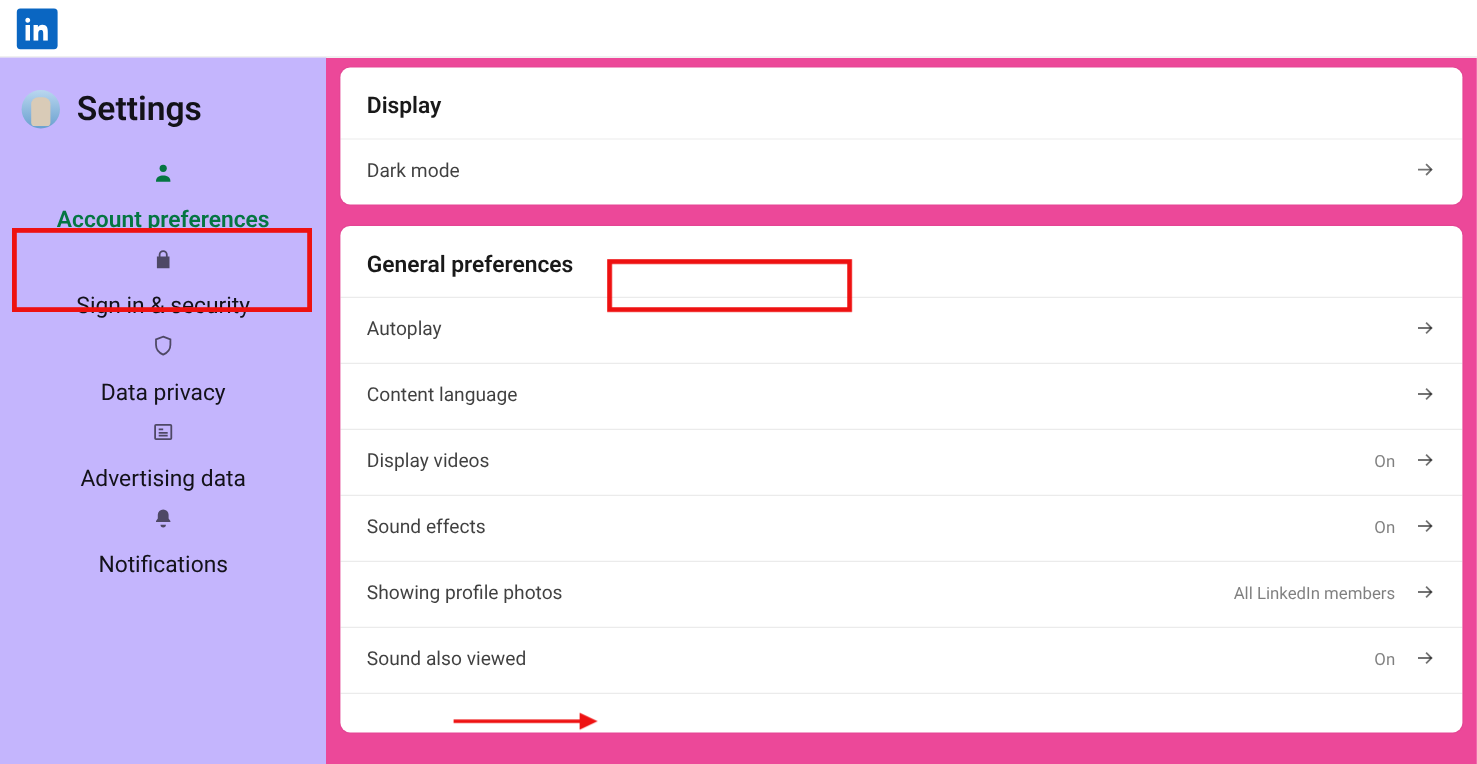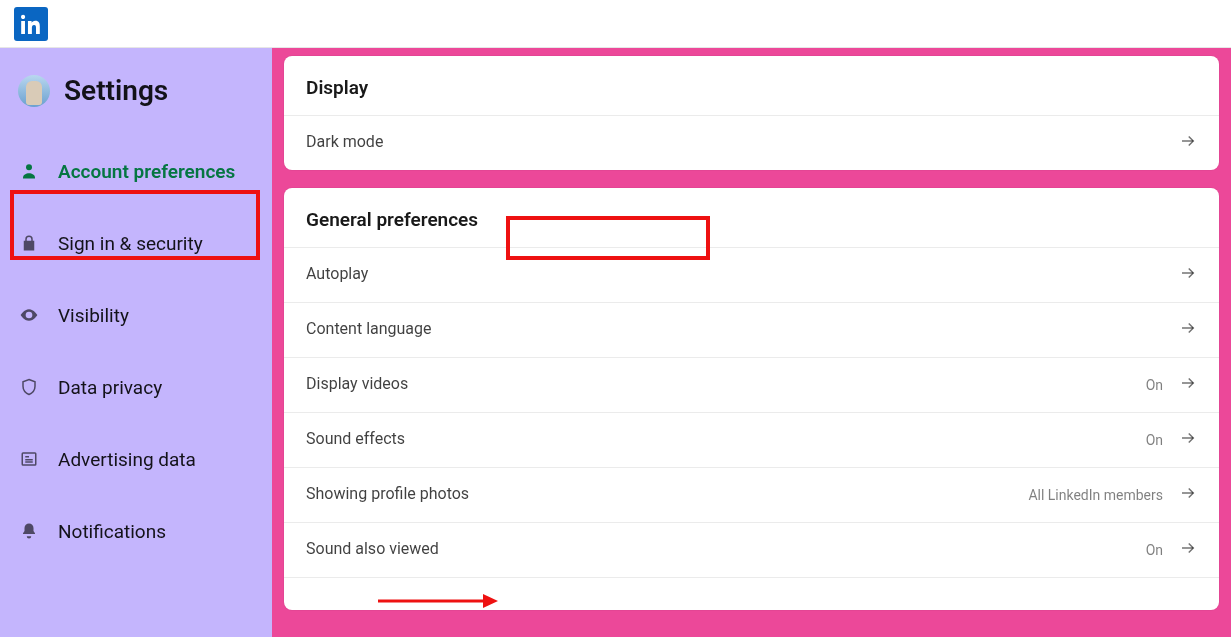--- a/index.html
+++ b/index.html
@@ -10,21 +10,21 @@
   .logo { width:34px; height:34px; background:#0a66c2; color:#fff; display:flex; align-items:center; justify-content:center; border-radius:3px; }
 
   .layout { display:flex; height:589px; }
 
   .sidebar { width:272px; background:#c4b5fd; padding:26px 0 0 0; }
   .settings-header { display:flex; align-items:center; gap:14px; padding:0 18px 28px 18px; }
   .avatar { width:32px; height:32px; border-radius:50%; background: linear-gradient(180deg,#b9d7ef 0%,#6aa0cf 100%); position:relative; overflow:hidden; }
   .avatar::after{ content:""; position:absolute; left:8px; top:6px; width:16px; height:24px; background:#d9cbb7; border-radius:6px 6px 3px 3px; }
   .settings-title { font-size:28px; font-weight:600; color:rgba(0,0,0,0.9); }
 
-  .nav-item { display:flex; align-items:center; gap:18px; padding:0 18px; height:72px; cursor:pointer; color:rgba(0,0,0,0.9); font-size:19px; }
+  .nav-item { display:flex; align-items:center; gap:18px; padding:0 18px; height:72px; cursor:pointer; color:rgba(0,0,0,0.9); font-size:19px;flex-direction:column; }
   .nav-item.active { color:#057642; font-weight:600; }
   .nav-item .nav-icon { width:22px; display:flex; justify-content:center; color: rgba(0,0,0,0.6); }
   .nav-item.active .nav-icon { color:#057642; }
 
   .content-wrap { flex:1; background:#ec4899; overflow-y:auto; padding:8px 12px 24px 12px; }
 
   .card { background:#fff; border-radius:8px; margin-bottom:18px; overflow:hidden; box-shadow: 0 0 0 1px rgba(0,0,0,0.03); }
   .card-title { padding:20px 22px 16px 22px; font-size:19px; font-weight:600; color:rgba(0,0,0,0.9); }
   .row { display:flex; align-items:flex-start; justify-content:space-between; padding:16px 22px; border-top:1px solid rgba(0,0,0,0.08); cursor:pointer; }
   .row:first-of-type { border-top:none; }
@@ -69,28 +69,20 @@
 
     <div class="nav-item">
       <span class="nav-icon">
         <svg width="18" height="18" viewBox="0 0 24 24" fill="currentColor">
             <path d="M17 9V7a5 5 0 0 0-10 0v2H5v13h14V9zm-8-2a3 3 0 1 1 6 0v2H9z"></path>
           </svg>
       </span>
       <span>Sign in &amp; security</span>
     </div>
 
-    <div class="nav-item">
-      <span class="nav-icon">
-        <svg width="20" height="20" viewBox="0 0 24 24" fill="currentColor">
-            <path d="M12 5C6 5 2 12 2 12s4 7 10 7 10-7 10-7-4-7-10-7zm0 11a4 4 0 1 1 0-8 4 4 0 0 1 0 8z"></path>
-          </svg>
-      </span>
-      <span>Visibility</span>
-    </div>
 
     <div class="nav-item">
       <span class="nav-icon">
         <svg width="18" height="18" viewBox="0 0 24 24" fill="none" stroke="currentColor" stroke-width="2">
             <path d="M12 2l8 3v6c0 5-3.5 9-8 11-4.5-2-8-6-8-11V5z"></path>
           </svg>
       </span>
       <span>Data privacy</span>
     </div>
 

